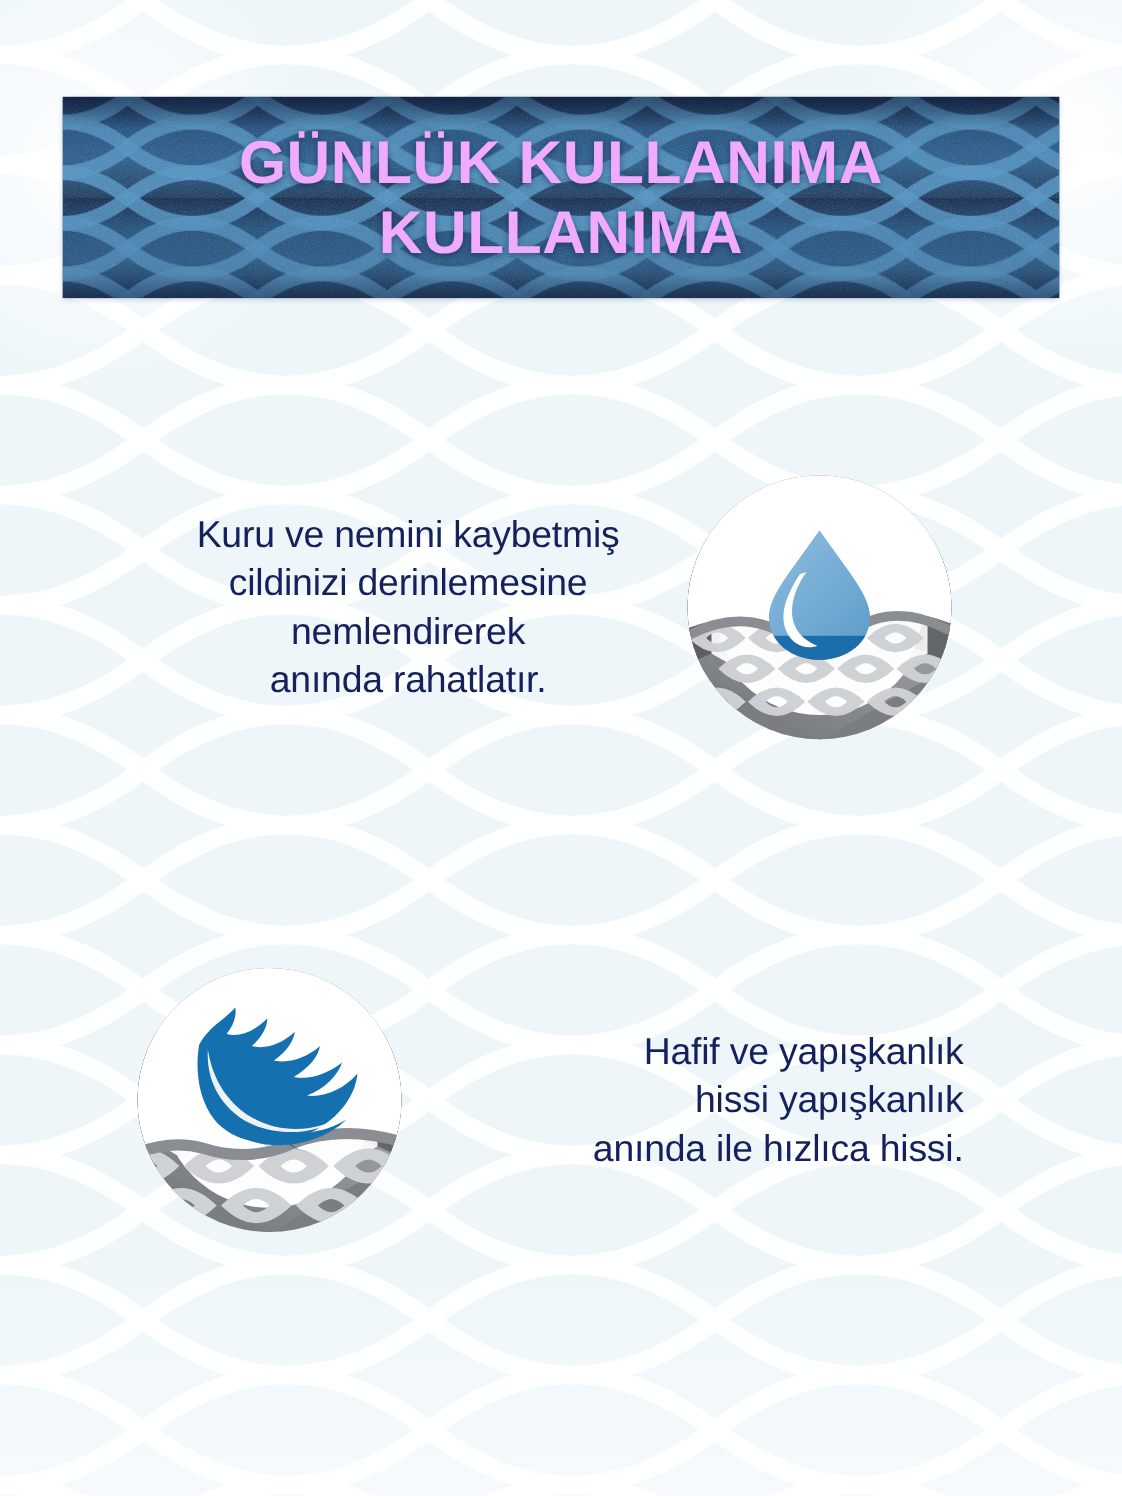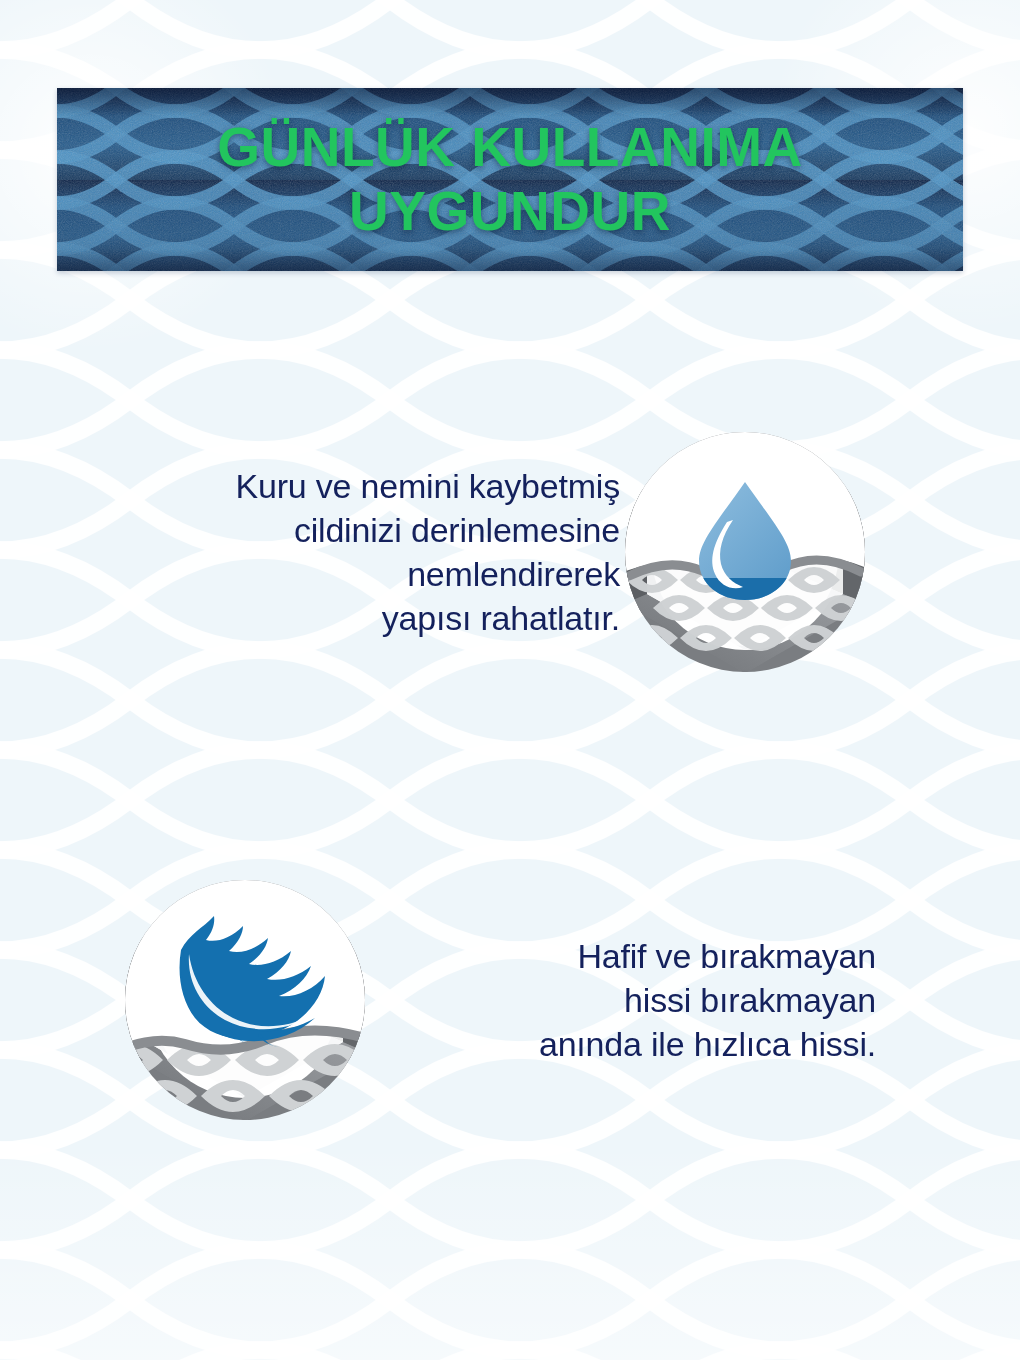--- a/index.html
+++ b/index.html
@@ -82,21 +82,21 @@
       linear-gradient(to bottom, rgba(8,20,48,0.55) 0%, rgba(8,20,48,0.05) 16%, rgba(8,20,48,0.0) 45%, rgba(8,20,48,0.12) 88%, rgba(8,20,48,0.45) 100%);
   }
 
   .banner-title {
     position: absolute;
     inset: 0;
     display: flex;
     flex-direction: column;
     align-items: center;
     justify-content: center;
-    color: #22c55e;
+    color: #f0abfc;
     font-family: "Liberation Sans", sans-serif;
     font-weight: 700;
     font-size: 55px;
     line-height: 1.12;
     letter-spacing: 0.5px;
     text-align: center;
     text-shadow: 0 2px 6px rgba(5,15,40,0.45);
     padding: 0 24px;
     box-sizing: border-box;
   }
@@ -126,21 +126,21 @@
   .feature-text {
     color: #14215c;
     font-family: "Liberation Sans", sans-serif;
     font-size: 34px;
     line-height: 1.30;
     font-weight: 400;
     letter-spacing: -0.2px;
   }
   .feature-1 .feature-text {
     width: 520px;
-    text-align: right;
+    text-align: center;
     padding-left: 22px;
     box-sizing: border-box;
   }
   .feature-2 .feature-text {
     width: 520px;
     text-align: right;
     padding-right: 14px;
     box-sizing: border-box;
     order: 2;
   }
@@ -218,31 +218,31 @@
         <rect x="0" y="0" width="906" height="183" fill="url(#weave)"></rect>
         <rect x="0" y="0" width="906" height="183" fill="#8fc4e6" filter="url(#grain)" opacity="0.45"></rect>
         <rect x="0" y="0" width="906" height="183" fill="#0b1f3d" filter="url(#grain)" opacity="0.30"></rect>
       </svg>
     </div>
 
     <div class="banner-shade"></div>
 
     <div class="banner-title">
       <div class="l1">GÜNLÜK KULLANIMA</div>
-      <div class="l2">UYGUNDUR</div>
+      <div class="l2">KULLANIMA</div>
     </div>
   </div>
 
   <div class="feature feature-1">
 
     <div class="feature-text">
       <div>Kuru ve nemini kaybetmiş</div>
       <div class="bold">cildinizi derinlemesine</div>
       <div class="bold">nemlendirerek</div>
-      <div class="bold">yapısı rahatlatır.</div>
+      <div class="bold">anında rahatlatır.</div>
     </div>
 
     <div class="badge-slot">
       <div class="badge">
         <svg viewBox="0 0 244 244" xmlns="http://www.w3.org/2000/svg">
           <defs>
             <clipPath id="clipCircleA">
                 <circle cx="122" cy="122" r="120"></circle>
               </clipPath>
             <linearGradient id="facetA1" x1="0" y1="0" x2="1" y2="1">
@@ -408,19 +408,19 @@
 
               <path d="M108 148 C 112 158, 118 164, 126 166 C 118 164, 110 158, 106 150 Z"></path>
               <path d="M138 156 C 142 164, 148 168, 156 169 C 147 168, 139 163, 135 157 Z"></path>
             </g>
           </g>
         </svg>
       </div>
     </div>
 
     <div class="feature-text">
-      <div>Hafif ve bırakmayan</div>
-      <div>hissi bırakmayan</div>
+      <div>Hafif ve yapışkanlık</div>
+      <div>hissi yapışkanlık</div>
       <div><span>anında ile </span><span class="bold">hızlıca hissi.</span></div>
     </div>
   </div>
 
 </div>
 
 </body></html>

